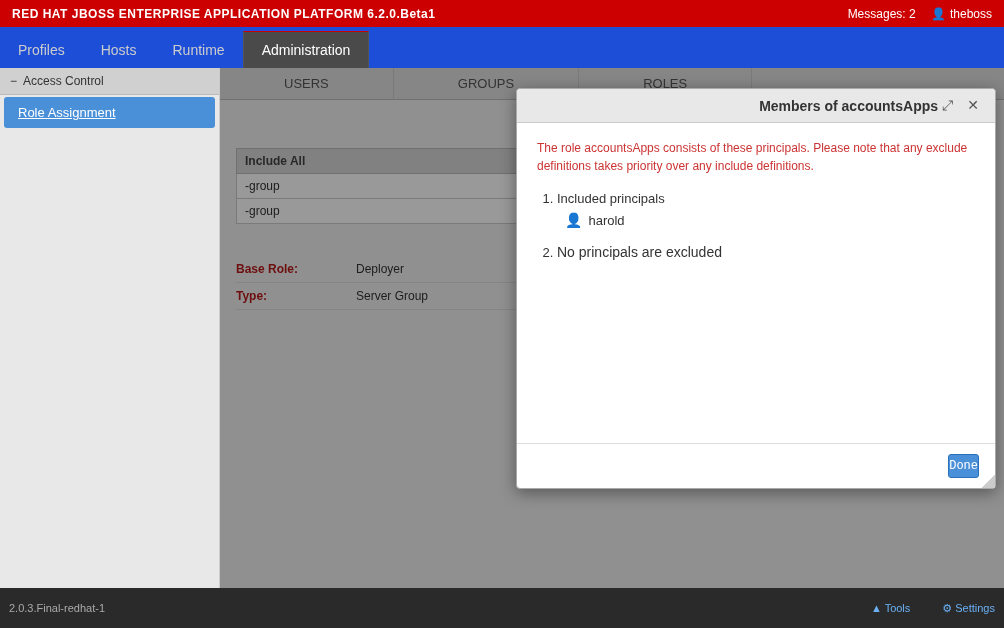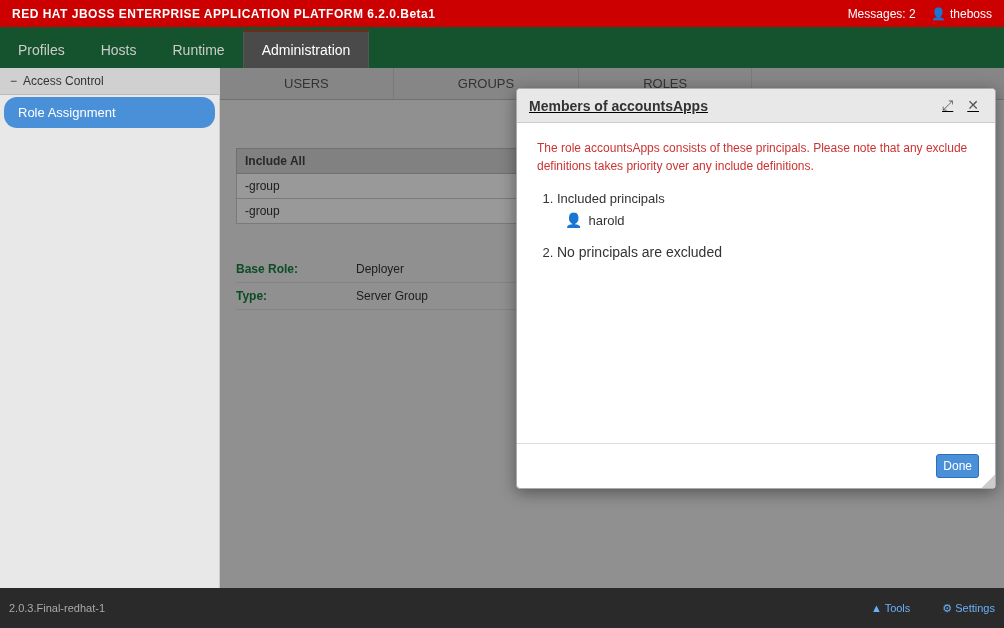--- a/index.html
+++ b/index.html
@@ -9,92 +9,92 @@
     .top-bar {
       background: #c00; height: 28px; display: flex; align-items: center; justify-content: space-between; padding: 0 12px;
     }
     .top-bar-title { color: #fff; font-size: 12px; font-weight: bold; letter-spacing: 0.5px; }
     .top-bar-right { color: #fff; font-size: 12px; display: flex; gap: 16px; align-items: center; }
     .top-bar-right .messages { cursor: pointer; }
     .top-bar-right .user { cursor: pointer; }
 
     
     .nav-tabs {
-      background: #14532d; height: 42px; display: flex; align-items: flex-end; padding: 0 0 0 0;
+      background: #1d4ed8; height: 42px; display: flex; align-items: flex-end; padding: 0 0 0 0;
     }
     .nav-tab {
       padding: 10px 18px; color: #ccc; cursor: pointer; font-size: 14px; border-top: 1px solid transparent;
     }
     .nav-tab.active {
       background: #4a4a4a; color: #fff; border-top: 1px solid #c00; border-left: 1px solid #555; border-right: 1px solid #555;
     }
 
     
     .main-layout { display: flex; height: calc(628px - 28px - 42px - 24px); }
 
     
     .sidebar { width: 220px; background: #e8e8e8; border-right: 1px solid #ccc; }
     .sidebar-section-header {
       background: #d0d0d0; padding: 6px 10px; display: flex; align-items: center; gap: 6px; cursor: pointer; font-size: 12px; color: #333; border-bottom: 1px solid #bbb;
     }
     .sidebar-item {
       padding: 8px 14px; cursor: pointer; font-size: 13px; color: #333;
     }
     .sidebar-item.active {
-      background: #4a90d9; color: #fff; border-radius: 13px; margin: 2px 4px;
+      background: #4a90d9; color: #fff; border-radius: 3px; margin: 2px 4px; text-decoration: underline;
     }
 
     
     .content { flex: 1; background: #f0f0f0; overflow: hidden; position: relative; }
 
     
     .content-tabs { display: flex; background: #e0e0e0; border-bottom: 1px solid #bbb; }
     .content-tab { padding: 8px 64px; font-size: 13px; color: #555; cursor: pointer; border-right: 1px solid #ccc; }
 
     
     .content-inner { padding: 16px; }
 
     
     .table-actions { display: flex; gap: 6px; margin-bottom: 8px; justify-content: flex-end; }
-    .btn { padding: 4px 6px; font-size: 12px; cursor: pointer; border-radius: 3px; border: 1px solid #999; background: #e8e8e8; color: #333; }
+    .btn { padding: 4px 0; font-size: 12px; cursor: pointer; border-radius: 3px; border: 1px solid #999; background: #e8e8e8; color: #333; font-family: Liberation Mono, monospace; }
     .btn-primary { background: #4a90d9; color: #fff; border-color: #2a70b9; }
 
     .data-table { width: 100%; border-collapse: collapse; font-size: 12px; }
     .data-table th { background: #d8d8d8; padding: 5px 8px; border: 1px solid #bbb; text-align: left; font-weight: bold; color: #444; }
     .data-table td { padding: 5px 8px; border: 1px solid #ccc; background: #fff; color: #333; }
 
     
     .pagination { display: flex; align-items: center; gap: 4px; justify-content: flex-end; margin-top: 6px; font-size: 12px; color: #4a90d9; }
     .pagination span { cursor: pointer; }
     .pagination .page-info { color: #333; cursor: default; }
 
     
     .info-row { display: flex; padding: 6px 0; border-bottom: 1px solid #ddd; font-size: 12px; }
-    .info-label { width: 120px; font-weight: bold; color: #15803d; }
+    .info-label { width: 120px; font-weight: bold; color: #b91c1c; }
     .info-value { color: #333; }
 
     
     .status-bar {
       background: #2a2a2a; height: 41px; display: flex; align-items: center; justify-content: space-between; padding: 0 9px; color: #aaa; font-size: 11px;
     }
     .status-bar-right { display: flex; gap: 32px; }
     .status-bar a { color: #6ab0f5; cursor: pointer; text-decoration: none; }
 
     
     .overlay {
       position: absolute; top: 0; left: 0; right: 0; bottom: 0; background: rgba(0,0,0,0.4); z-index: 100;
     }
     .modal {
       position: absolute; top: 20px; left: 50%; transform: translateX(-20%);
       background: #fff; border: 1px solid #aaa; border-radius: 4px; width: 480px; z-index: 101;
       box-shadow: 0 4px 16px rgba(0,0,0,0.4);
     }
     .modal-header {
-      background: #e8e8e8; padding: 8px 12px; display: flex; align-items: center; justify-content: space-between;
-      border-bottom: 1px solid #ccc; border-radius: 4px 4px 0 0; text-decoration: underline;
+      background: #e8e8e8; padding: 8px 12px; display: flex; align-items: center; justify-content: flex-end;
+      border-bottom: 1px solid #ccc; border-radius: 4px 4px 0 0;
     }
     .modal-header-title { font-size: 14px; font-weight: bold; color: #333; }
     .modal-header-actions { display: flex; gap: 6px; }
     .modal-header-btn { cursor: pointer; color: #555; font-size: 14px; padding: 0 4px; }
 
     .modal-body { padding: 16px 20px; min-height: 320px; }
     .modal-info-text { color: #c33; font-size: 12px; margin-bottom: 16px; line-height: 1.5; }
     .modal-list { list-style: decimal; padding-left: 20px; }
     .modal-list li { margin-bottom: 16px; font-size: 13px; color: #333; }
     .modal-list li .list-title { font-weight: normal; }

